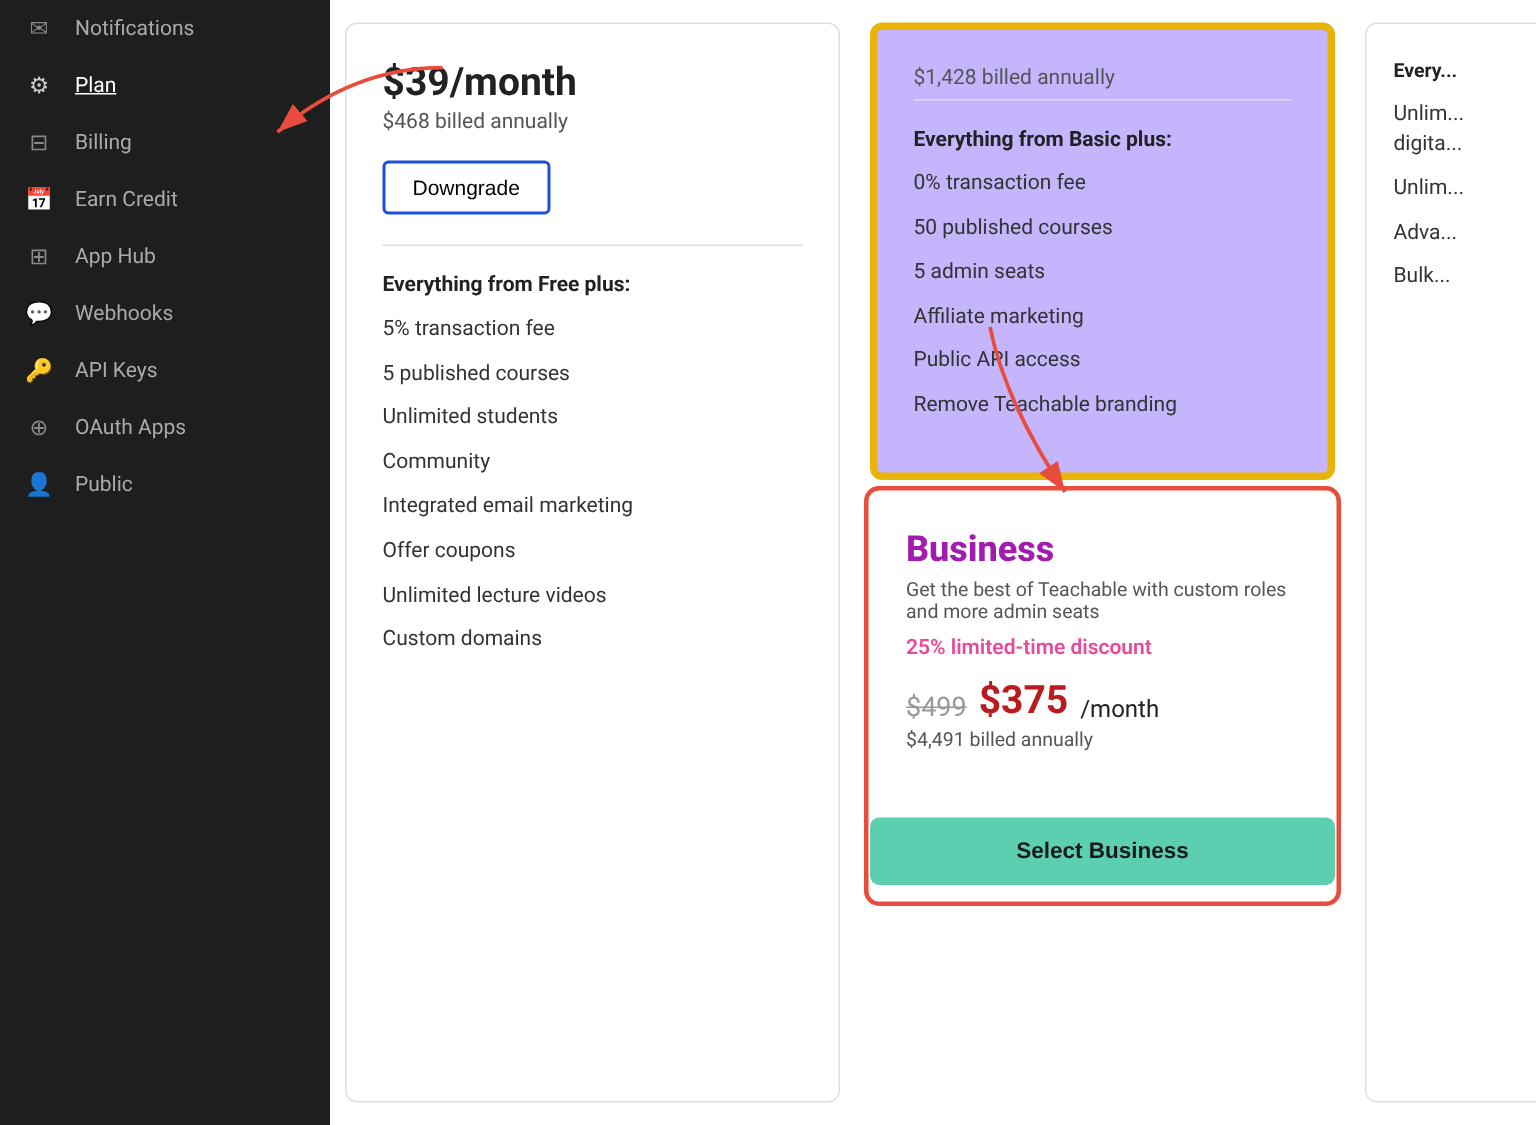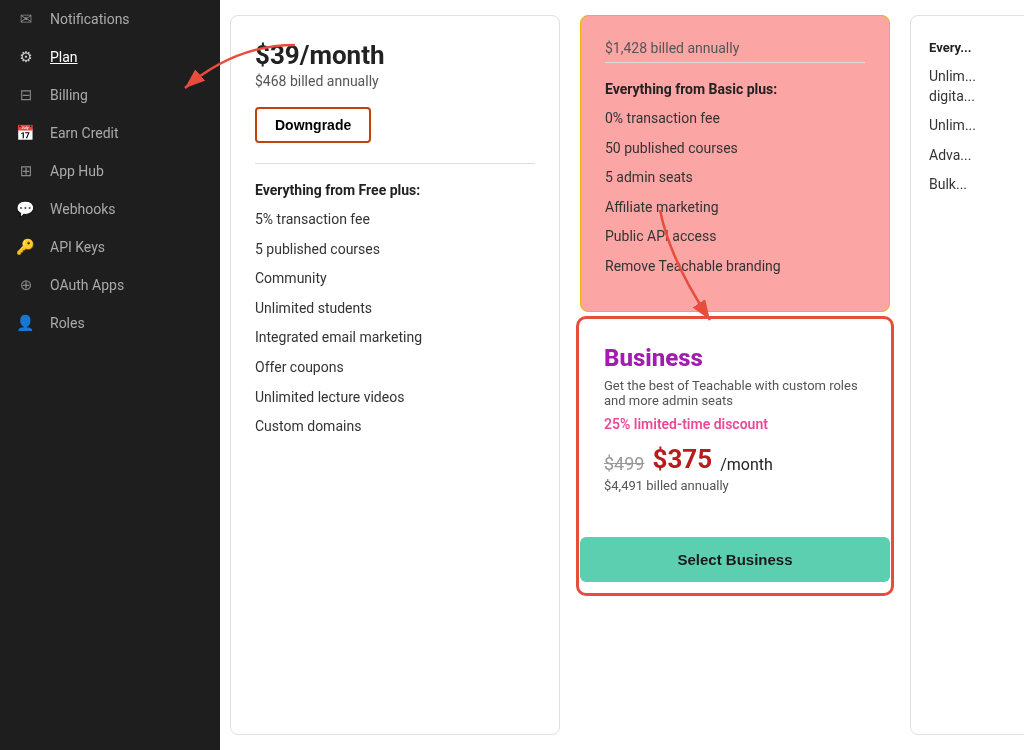--- a/index.html
+++ b/index.html
@@ -84,26 +84,26 @@
       font-weight: 700;
       color: #222;
     }
     .plan-price-sub {
       font-size: 14px;
       color: #555;
       margin-top: 3px;
       margin-bottom: 18px;
     }
     .downgrade-btn {
-      border: 2px solid #c2410c;
+      border: 2px solid #1d4ed8;
       background: #fff;
       padding: 8px 18px;
       border-radius: 4px;
       font-size: 14px;
-      font-weight: 700;
+      font-weight: 400;
       cursor: pointer;
       width: fit-content;
       margin-bottom: 20px;
     }
     .divider {
       border: none;
       border-top: 1px solid #ddd;
       margin-bottom: 18px;
     }
     .features-title {
@@ -240,21 +240,21 @@
       <span class="nav-label">API Keys</span>
     </div>
 
     <div class="sidebar-icon-row">
       <span class="icon-glyph">⊕</span>
       <span class="nav-label">OAuth Apps</span>
     </div>
 
     <div class="sidebar-icon-row">
       <span class="icon-glyph">👤</span>
-      <span class="nav-label">Roles</span>
+      <span class="nav-label">Public</span>
     </div>
 
   </div>
 </nav>
 
 <svg class="sidebar-arrow-svg" width="130" height="55" viewBox="0 0 130 55">
   <defs>
     <marker id="arrowhead" markerWidth="8" markerHeight="6" refX="8" refY="3" orient="auto">
       <polygon points="0 0, 8 3, 0 6" fill="#e84c3d"></polygon>
     </marker>
@@ -266,31 +266,31 @@
   <div class="content-area">
 
     <div class="plan-card">
       <div class="plan-price-main">$39/month</div>
       <div class="plan-price-sub">$468 billed annually</div>
       <button class="downgrade-btn">Downgrade</button>
       <hr class="divider">
       <div class="features-title">Everything from Free plus:</div>
       <div class="feature-item">5% transaction fee</div>
       <div class="feature-item">5 published courses</div>
+      <div class="feature-item">Unlimited students</div>
       <div class="feature-item">Community</div>
-      <div class="feature-item">Unlimited students</div>
       <div class="feature-item">Integrated email marketing</div>
       <div class="feature-item">Offer coupons</div>
       <div class="feature-item">Unlimited lecture videos</div>
       <div class="feature-item">Custom domains</div>
     </div>
 
     <div style="display:flex; flex-direction:column; position:relative;">
 
-      <div style="width:310px; border:1px solid #eab308; border-radius:8px; margin:15px 10px 8px 10px; padding:24px; background:#fca5a5; overflow:hidden;">
+      <div style="width:310px; border:5px solid #eab308; border-radius:8px; margin:15px 10px 8px 10px; padding:24px; background:#c4b5fd; overflow:hidden;">
         <div style="font-size:14px; color:#555; margin-bottom:6px;">$1,428 billed annually</div>
         <hr class="divider">
         <div class="features-title">Everything from Basic plus:</div>
         <div class="feature-item">0% transaction fee</div>
         <div class="feature-item">50 published courses</div>
         <div class="feature-item">5 admin seats</div>
         <div class="feature-item">Affiliate marketing</div>
         <div class="feature-item">Public API access</div>
         <div class="feature-item">Remove Teachable branding</div>
       </div>

